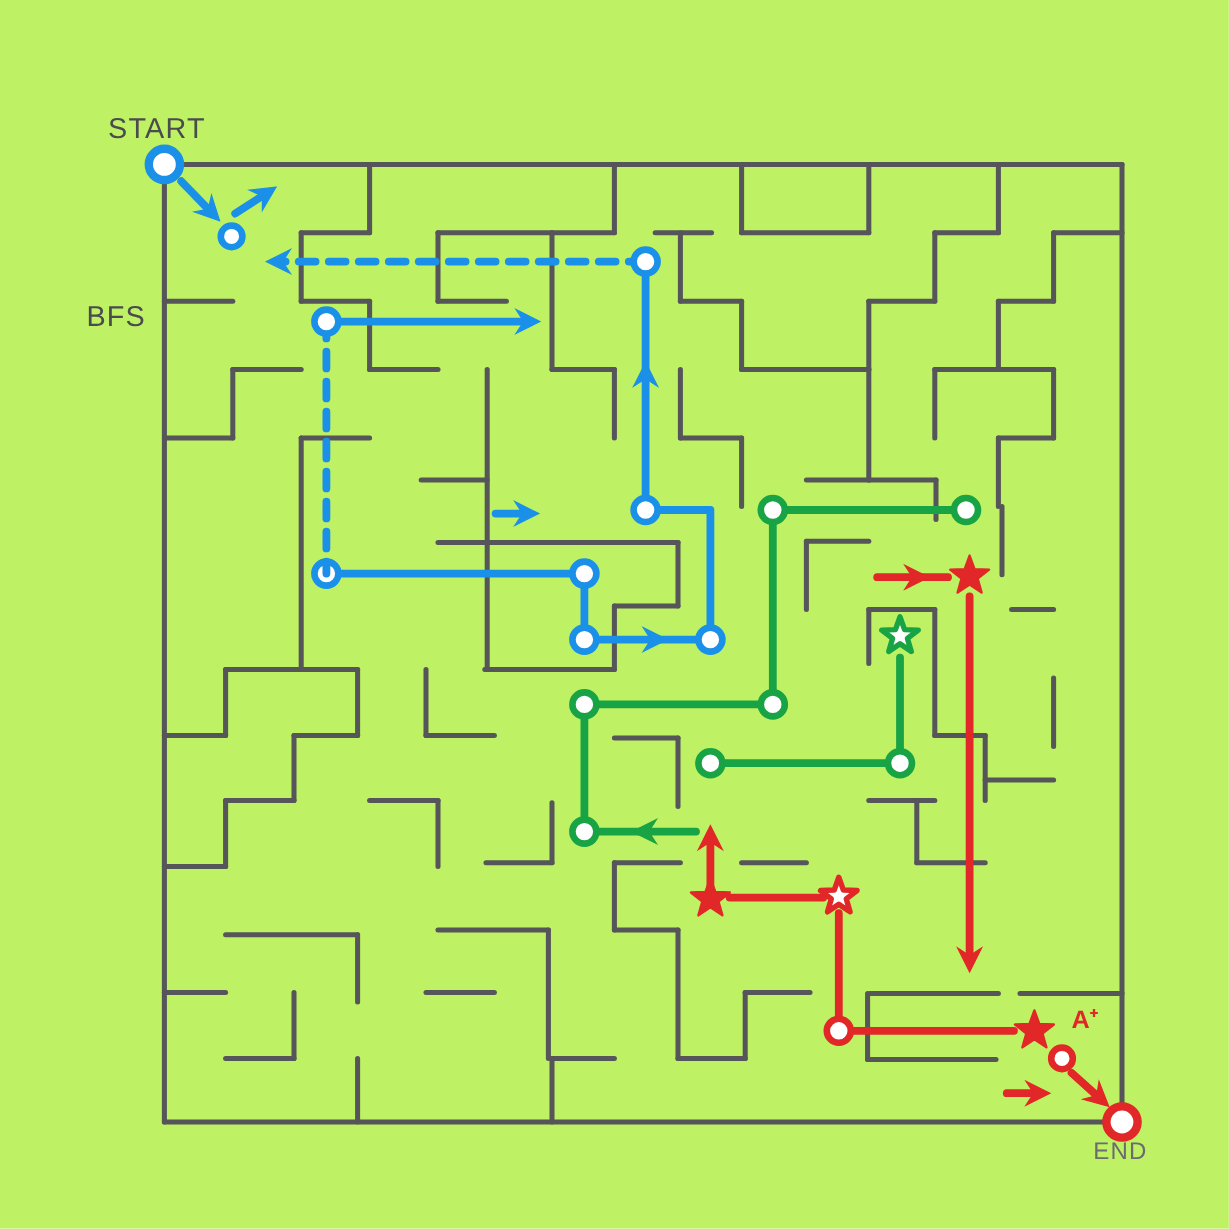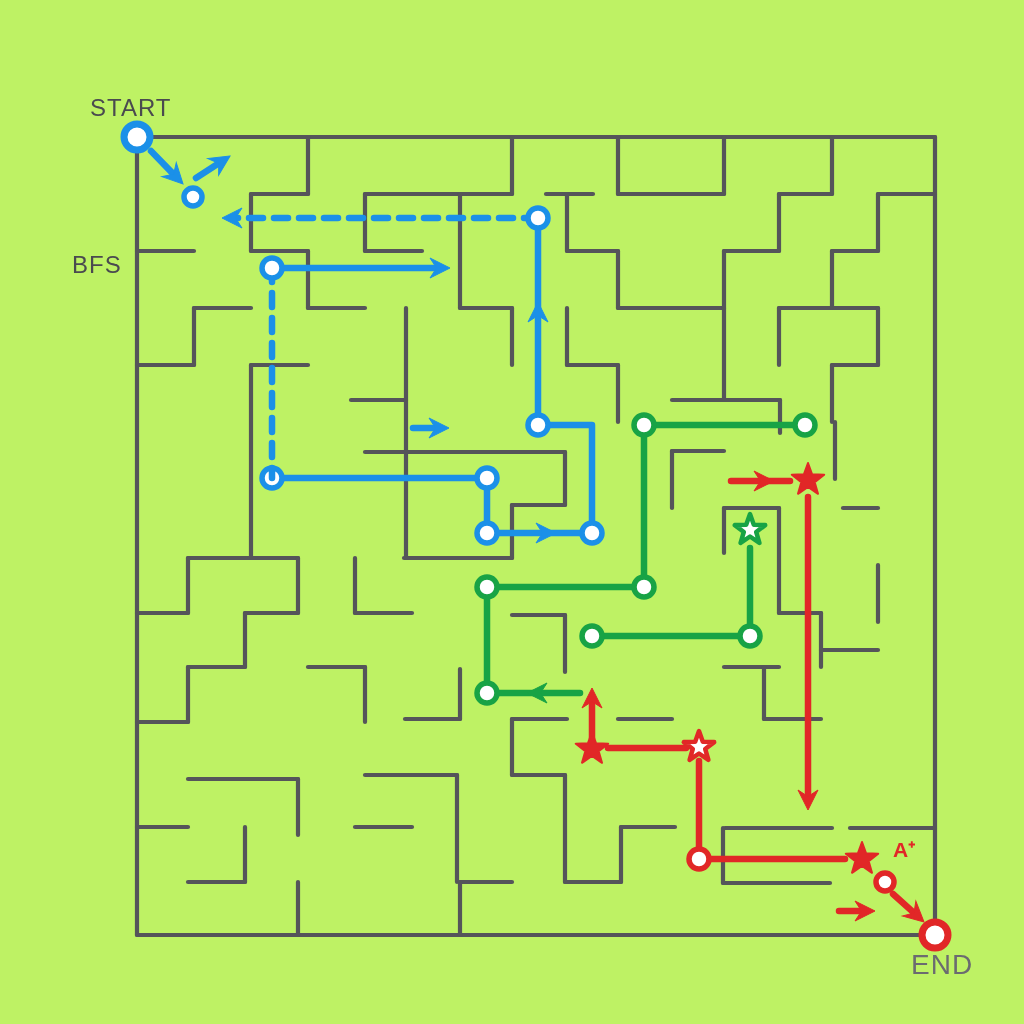--- a/index.html
+++ b/index.html
@@ -3,21 +3,21 @@
 <meta charset="utf-8">
 <style>
   html,body{margin:0;padding:0;background:#ffffff;}
   #stage{position:relative;width:1024px;height:1024px;background:#bef264;overflow:hidden;
          font-family:"Liberation Sans", sans-serif;padding-left:39px;}
   #maze-svg{position:absolute;left:0;top:0;}
   .lbl{position:absolute;font-weight:500;letter-spacing:1px;user-select:none;}
   .lbl-start{left:90px;top:94px;font-size:24px;color:#4a4a4f;}
   .lbl-bfs{left:72px;top:251px;font-size:24px;color:#4a4a4f;}
   .lbl-astar{left:893px;top:835px;font-size:21px;color:#e12727;font-weight:600;letter-spacing:0;}
-  .lbl-end{left:911px;top:949px;font-size:28px;color:#6b6b70;}
+  .lbl-end{left:911px;top:949px;font-size:20px;color:#6b6b70;}
 </style>
 </head>
 <body>
 
 <div id="stage">
   <svg id="maze-svg" width="1024" height="1024" viewBox="0 0 1024 1024">
       <g stroke="#55555a" stroke-width="4.2" stroke-linecap="round">
         <line x1="137" y1="137" x2="935" y2="137"></line>
         <line x1="137" y1="137" x2="137" y2="935"></line>
         <line x1="137" y1="935" x2="935" y2="935"></line>

